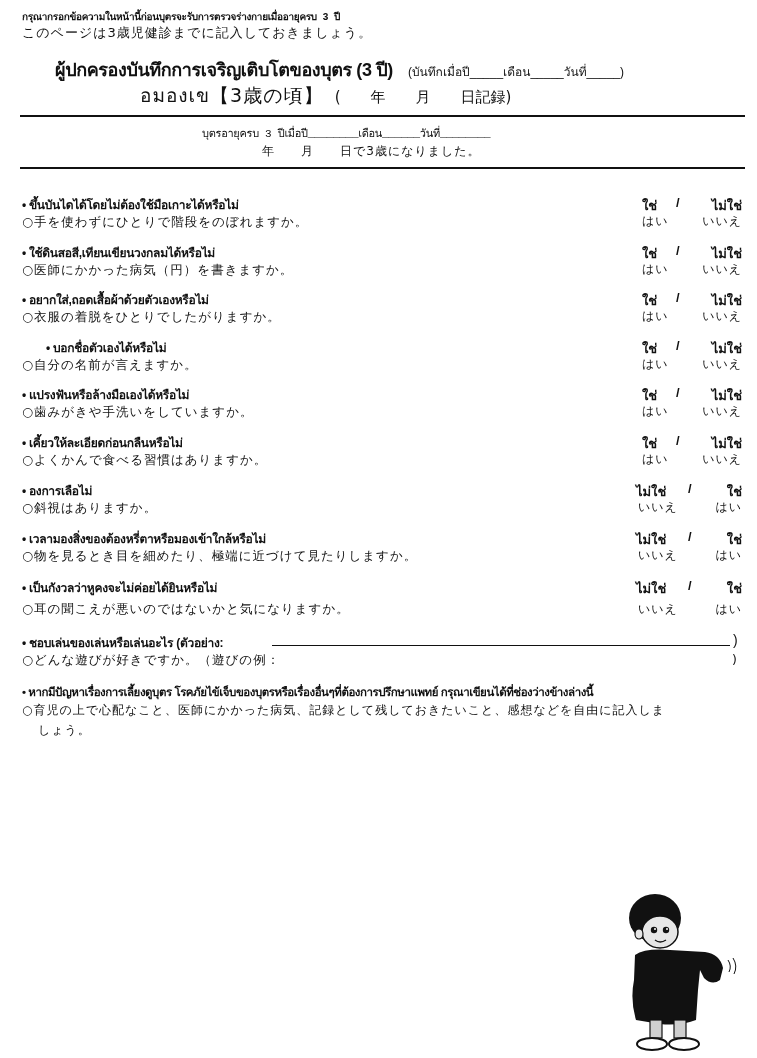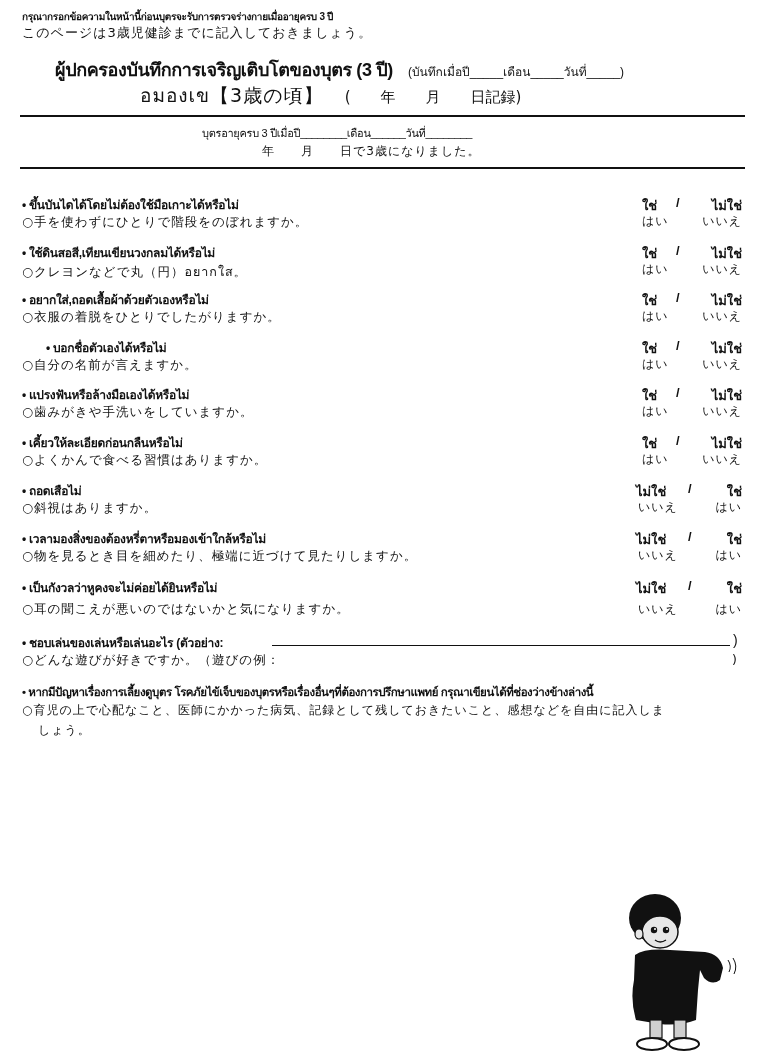--- a/index.html
+++ b/index.html
@@ -1,18 +1,18 @@
 <!DOCTYPE html>
 <html><head>
   <meta charset="utf-8">
   <style>
     html, body { margin:0; padding:0; background:#ffffff; }
     body { width:757px; height:1058px; position:relative; overflow:hidden; color:#111; font-family:"DejaVu Sans", sans-serif; }
     .abs { position:absolute; white-space:nowrap; }
-    .th-small { font-family:Liberation Sans, sans-serif; font-size:10px; font-weight:bold; letter-spacing:-0.3px; }
+    .th-small { font-family:Liberation Mono, monospace; font-size:10px; font-weight:bold; letter-spacing:-0.3px; }
     .jp { font-family:"DejaVu Sans", sans-serif; font-size:13px; letter-spacing:1px; }
     .title-th { font-family:"Liberation Sans", sans-serif; font-size:18px; font-weight:bold; letter-spacing:-0.4px; }
     .title-th-note { font-family:"Liberation Sans", sans-serif; font-size:12px; font-weight:normal; }
     .title-jp { font-family:"DejaVu Sans", sans-serif; font-size:19px; letter-spacing:1px; }
     .title-jp-note { font-family:"DejaVu Sans", sans-serif; font-size:15px; }
     .rule { position:absolute; left:20px; width:725px; background:#111; }
     .q-th { font-family:"Liberation Sans", sans-serif; font-size:12px; font-weight:bold; letter-spacing:-0.3px; }
     .q-jp { font-family:"DejaVu Sans", sans-serif; font-size:12.5px; letter-spacing:1px; }
     .ans-th { font-family:"Liberation Sans", sans-serif; font-size:13px; font-weight:900; }
     .ans-jp { font-family:"DejaVu Sans", sans-serif; font-size:12px; letter-spacing:1px; }
@@ -29,21 +29,21 @@
 
 <div class="abs th-small" style="left:22px;top:9px;">กรุณากรอกข้อความในหน้านี้ก่อนบุตรจะรับการตรวจร่างกายเมื่ออายุครบ 3 ปี</div>
 <div class="abs jp" style="left:22px;top:24px;">このページは3歳児健診までに記入しておきましょう。</div>
 
 <div class="abs" style="left:55px;top:55px;">
   <span class="title-th">ผู้ปกครองบันทึกการเจริญเติบโตของบุตร (3 ปี)</span>
   <span class="title-th-note" style="margin-left:10px;">(บันทึกเมื่อปี_____เดือน_____วันที่_____)</span>
 </div>
 <div class="abs" style="left:140px;top:80px;">
   <span class="title-jp">อมองเข【3歳の頃】</span>
-  <span class="title-jp-note" style="margin-left:16px;">(　　年　　月　　日記録)</span>
+  <span class="title-jp-note" style="margin-left:6px;">(　　年　　月　　日記録)</span>
 </div>
 
 <div class="rule" style="top:115px;height:2px;"></div>
 
 <div class="abs th-small" style="left:202px;top:124px;font-size:11px;font-weight:normal;">บุตรอายุครบ 3 ปีเมื่อปี________เดือน______วันที่________</div>
 <div class="abs jp" style="left:262px;top:143px;font-size:12px;">年　　月　　日で3歳になりました。</div>
 
 <div class="rule" style="top:167px;height:1.5px;"></div>
 
 <div id="questions">
@@ -56,21 +56,21 @@
         <span class="m ans-th">/</span>
         <span class="r ans-th">ไม่ใช่</span>
       </div>
     <div class="bot">
         <span class="l ans-jp">はい</span>
         <span class="r ans-jp">いいえ</span>
       </div>
   </div>
 
   <div class="abs q-th" style="left:22px;top:243px;">• ใช้ดินสอสี,เทียนเขียนวงกลมได้หรือไม่</div>
-  <div class="abs q-jp" style="left:22px;top:262px;">○クレヨンなどで丸（円）อยากใส。</div>
+  <div class="abs q-jp" style="left:22px;top:262px;">○医師にかかった病気（円）を書きますか。</div>
   <div class="answer" style="top:243px;">
     <div class="top">
         <span class="l ans-th">ใช่</span>
         <span class="m ans-th">/</span>
         <span class="r ans-th">ไม่ใช่</span>
       </div>
     <div class="bot">
         <span class="l ans-jp">はい</span>
         <span class="r ans-jp">いいえ</span>
       </div>
@@ -125,21 +125,21 @@
         <span class="l ans-th">ใช่</span>
         <span class="m ans-th">/</span>
         <span class="r ans-th">ไม่ใช่</span>
       </div>
     <div class="bot">
         <span class="l ans-jp">はい</span>
         <span class="r ans-jp">いいえ</span>
       </div>
   </div>
 
-  <div class="abs q-th" style="left:22px;top:481px;">• ถอดเสือไม่</div>
+  <div class="abs q-th" style="left:22px;top:481px;">• องการเลือไม่</div>
   <div class="abs q-jp" style="left:22px;top:500px;">○斜視はありますか。</div>
   <div class="answer" style="top:481px;">
     <div class="top">
         <span class="l ans-th" style="left:0;">ไม่ใช่</span>
         <span class="m ans-th" style="left:52px;">/</span>
         <span class="r ans-th">ใช่</span>
       </div>
     <div class="bot">
         <span class="l ans-jp" style="left:2px;">いいえ</span>
         <span class="r ans-jp">はい</span>

